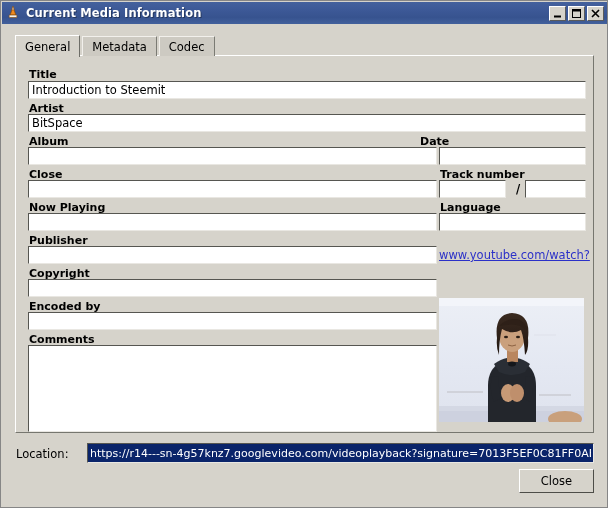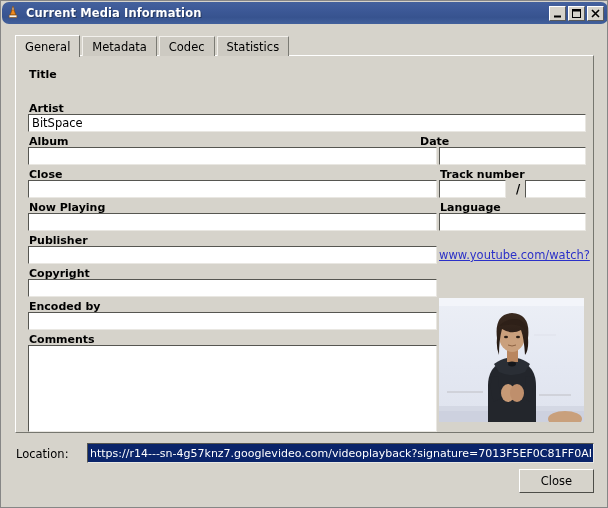--- a/index.html
+++ b/index.html
@@ -25,21 +25,20 @@
   .titlebar {
     position: absolute;
     left: 1px; top: 1px;
     width: 606px;
     height: 22px;
     box-sizing: border-box;
     background: linear-gradient(to bottom, #44619d 0%, #3c5896 40%, #37538f 70%, #42609c 100%);
     display: flex;
     align-items: center;
     padding: 0 2px 0 3px;
-    border-radius: 7px;
   }
   .title-icon {
     width: 16px; height: 16px;
     position: relative;
     flex: 0 0 auto;
     margin-right: 5px;
   }
   .title-text {
     color: #ffffff;
     font-size: 11.5px;
@@ -249,28 +248,26 @@
   <div class="tabstrip">
     <div class="tab active">
         <span>General</span>
       </div>
     <div class="tab">
         <span>Metadata</span>
       </div>
     <div class="tab">
         <span>Codec</span>
       </div>
-    <div class="tab">
-        <span>Statistics</span>
-      </div>
   </div>
 
   <div class="panel">
 
     <div class="field-label" style="left:13px; top:13px;">Title</div>
+    <input class="field-input" style="left: 12px; top: 25px; width: 558px; height: 18px;" value="Introduction to Steemit">
 
     <div class="field-label" style="left:13px; top:47px;">Artist</div>
     <input class="field-input" style="left: 12px; top: 58px; width: 558px; height: 18px;" value="BitSpace">
 
     <div class="field-label" style="left:13px; top:80px;">Album</div>
     <input class="field-input" style="left: 12px; top: 91px; width: 409px; height: 18px;" value="">
 
     <div class="field-label" style="left:13px; top:113px;">Close</div>
     <input class="field-input" style="left: 12px; top: 124px; width: 409px; height: 18px;" value="">
 

